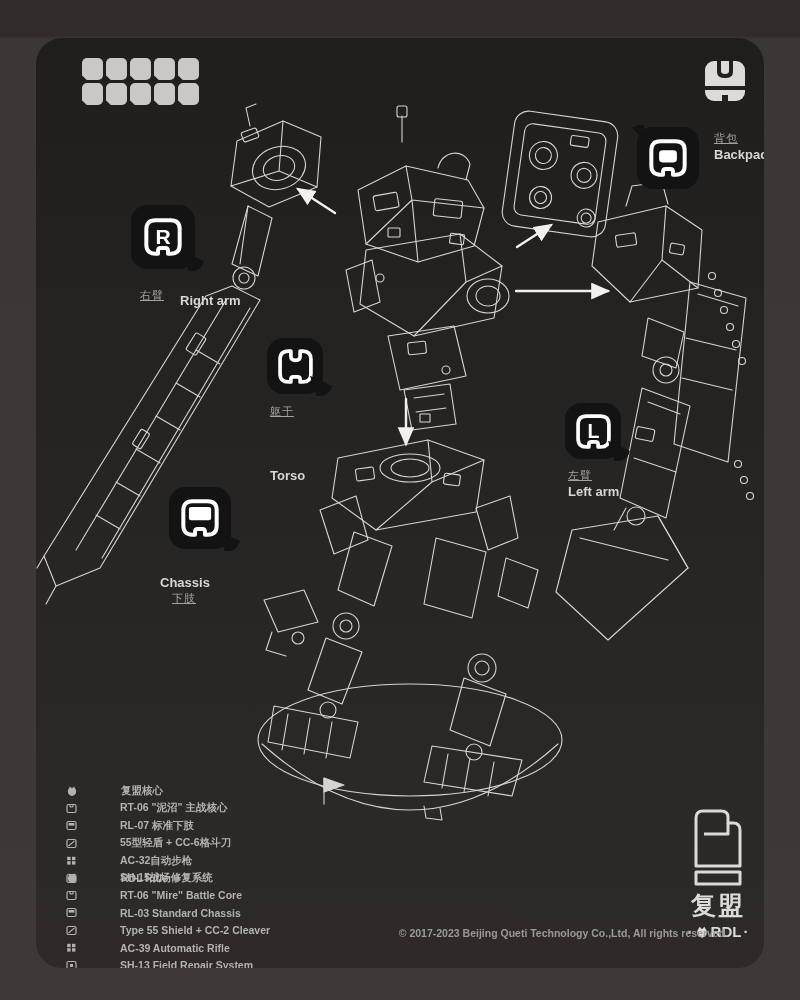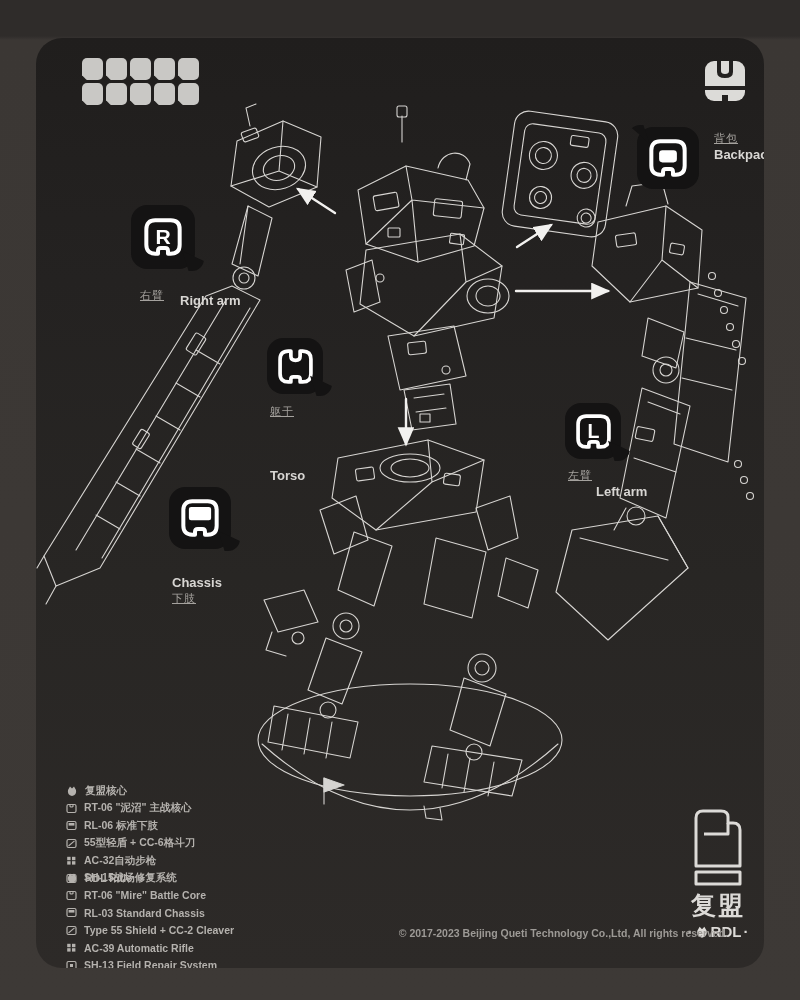--- a/index.html
+++ b/index.html
@@ -26,21 +26,21 @@
   .tail-br{right:-9px;bottom:-2px;clip-path:polygon(0 8%,100% 55%,100% 100%,30% 100%);
     border-bottom-right-radius:12px;}
   .tail-tl{left:-9px;top:-2px;clip-path:polygon(0 0,70% 0,100% 92%,55% 45%);
     border-top-left-radius:12px;}
   .zh-label{position:absolute;color:#a5a29e;font-size:11px;letter-spacing:1px;text-decoration:underline;}
   .en-label{position:absolute;color:#d8d6d3;font-size:13px;font-weight:700;}
   
   .plist{position:absolute;left:30px;color:#b5b2ae;font-size:10.5px;font-weight:600;}
   .plist .row{display:flex;align-items:center;height:17.5px;}
   .plist .row svg{flex:0 0 auto;margin-right:7px;}
-  .plist .row span{white-space:nowrap;}
+  .plist .row span{white-space:nowrap;margin-left:36px;}
   
   .footer-logo{position:absolute;left:640px;top:768px;width:84px;text-align:center;color:#dcdad7;}
   .footer-zh{font-size:25px;font-weight:700;letter-spacing:2px;margin-top:3px;}
   .footer-rdl{display:flex;align-items:center;justify-content:center;gap:2px;
     font-size:15px;font-weight:800;margin-top:1px;}
   .copyright{position:absolute;right:36px;top:888px;text-align:right;
     color:#9d9a96;font-size:10.5px;font-weight:600;line-height:15px;}
   .mech-svg{position:absolute;left:0;top:0;}
   .badge-icon{display:block;}
 </style>
@@ -237,52 +237,52 @@
   <div class="en-label" style="left:234px;top:382px;margin-top:48px;">Torso</div>
 
   <div class="badge" style="left:529px;top:365px;width:56px;height:56px;">
     <div class="tail tail-br"></div>
     <svg class="badge-icon" width="37" height="37" viewBox="0 0 36 36">
       <path d="M11,3 H25 Q33,3 33,11 V25 Q33,33 25,33 H22.5 V30.5 Q22.5,28 20,28 H16 Q13.5,28 13.5,30.5 V33 H11 Q3,33 3,25 V11 Q3,3 11,3 Z" fill="none" stroke="#fff" stroke-width="3.6" stroke-linejoin="round"></path>
       <text x="18" y="24.5" text-anchor="middle" font-size="19" font-weight="bold" fill="#fff" font-family="Liberation Sans, sans-serif">L</text>
     </svg>
   </div>
   <div class="zh-label" style="left:532px;top:430px;">左臂</div>
-  <div class="en-label" style="left:560px;top:446px;">Left arm</div>
+  <div class="en-label" style="left:532px;top:446px;">Left arm</div>
 
   <div class="badge" style="left:133px;top:449px;width:62px;height:62px;">
     <div class="tail tail-br"></div>
     <svg class="badge-icon" width="40" height="40" viewBox="0 0 36 36">
       <path d="M11,3 H25 Q33,3 33,11 V25 Q33,33 25,33 H22.5 V30.5 Q22.5,28 20,28 H16 Q13.5,28 13.5,30.5 V33 H11 Q3,33 3,25 V11 Q3,3 11,3 Z" fill="none" stroke="#fff" stroke-width="3.6" stroke-linejoin="round"></path>
       <rect x="8" y="8" width="20" height="12" rx="2" fill="#fff"></rect>
     </svg>
   </div>
   <div class="zh-label" style="left:136px;top:521px;margin-top:32px;">下肢</div>
-  <div class="en-label" style="left:136px;top:537px;">Chassis</div>
+  <div class="en-label" style="left:124px;top:537px;">Chassis</div>
 
   <div class="plist" style="top:744px;">
     <div class="row">
       <svg width="12" height="12" viewBox="0 0 12 12">
         <path d="M2,5 L4,1.6 L6,3.6 L8,1.6 L10,5 Q11,10 6,11 Q1,10 2,5 Z" fill="#b5b2ae"></path>
       </svg>
         <span>复盟核心</span>
     </div>
     <div class="row">
       <svg width="11" height="11" viewBox="0 0 11 11">
         <rect x="1" y="1.5" width="9" height="8" rx="1.5" fill="none" stroke="#b5b2ae" stroke-width="1.2"></rect>
         <path d="M4,1.5 V3.5 Q5.5,4.6 7,3.5 V1.5" fill="none" stroke="#b5b2ae" stroke-width="1.1"></path>
       </svg>
         <span>RT-06 "泥沼" 主战核心</span>
     </div>
     <div class="row">
       <svg width="11" height="11" viewBox="0 0 11 11">
         <rect x="1" y="1.5" width="9" height="8" rx="1.5" fill="none" stroke="#b5b2ae" stroke-width="1.2"></rect>
         <rect x="2.6" y="3" width="5.8" height="2.6" fill="#b5b2ae"></rect>
       </svg>
-        <span>RL-06 标准下肢</span>
+        <span>RL-07 标准下肢</span>
     </div>
     <div class="row">
       <svg width="11" height="11" viewBox="0 0 11 11">
         <rect x="1" y="1.5" width="9" height="8" rx="1.5" fill="none" stroke="#b5b2ae" stroke-width="1.2"></rect>
         <path d="M2.5,8 L8.5,2.8" stroke="#b5b2ae" stroke-width="1.1"></path>
       </svg>
         <span>55型轻盾 + CC-6格斗刀</span>
     </div>
     <div class="row">
       <svg width="11" height="11" viewBox="0 0 11 11">

